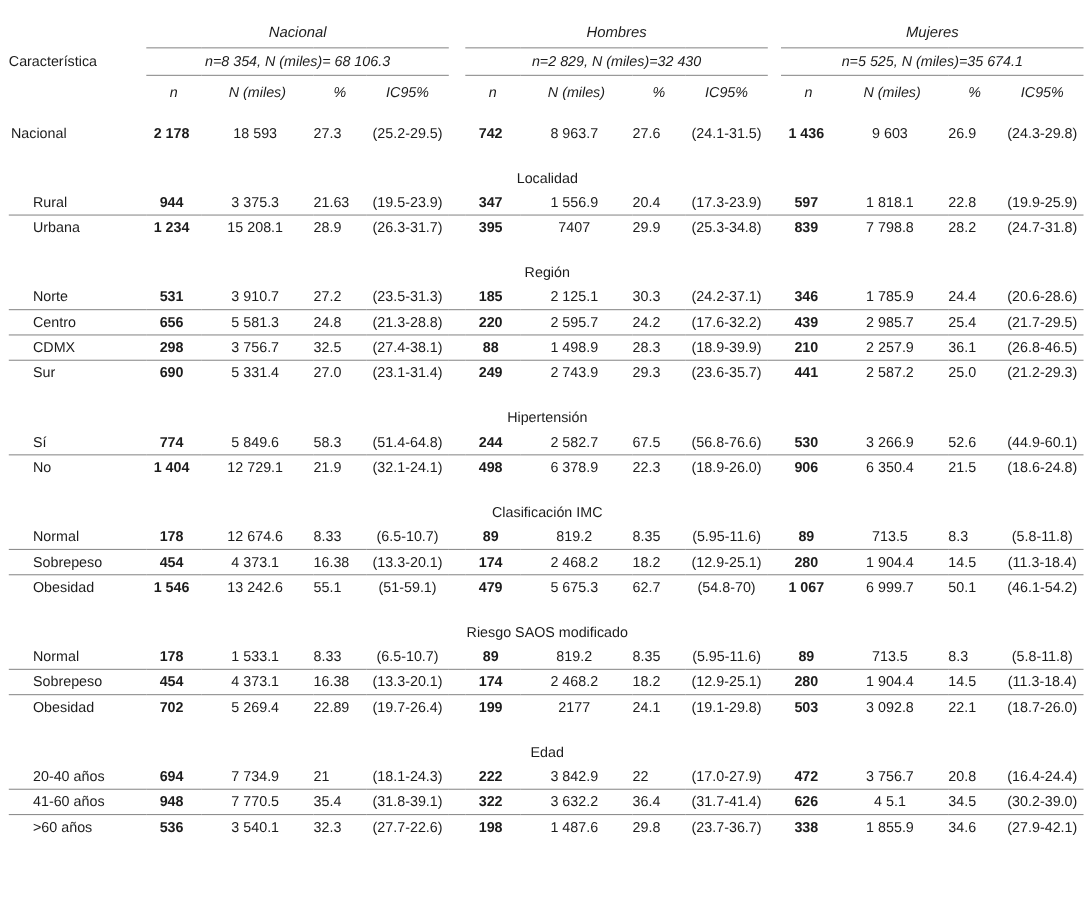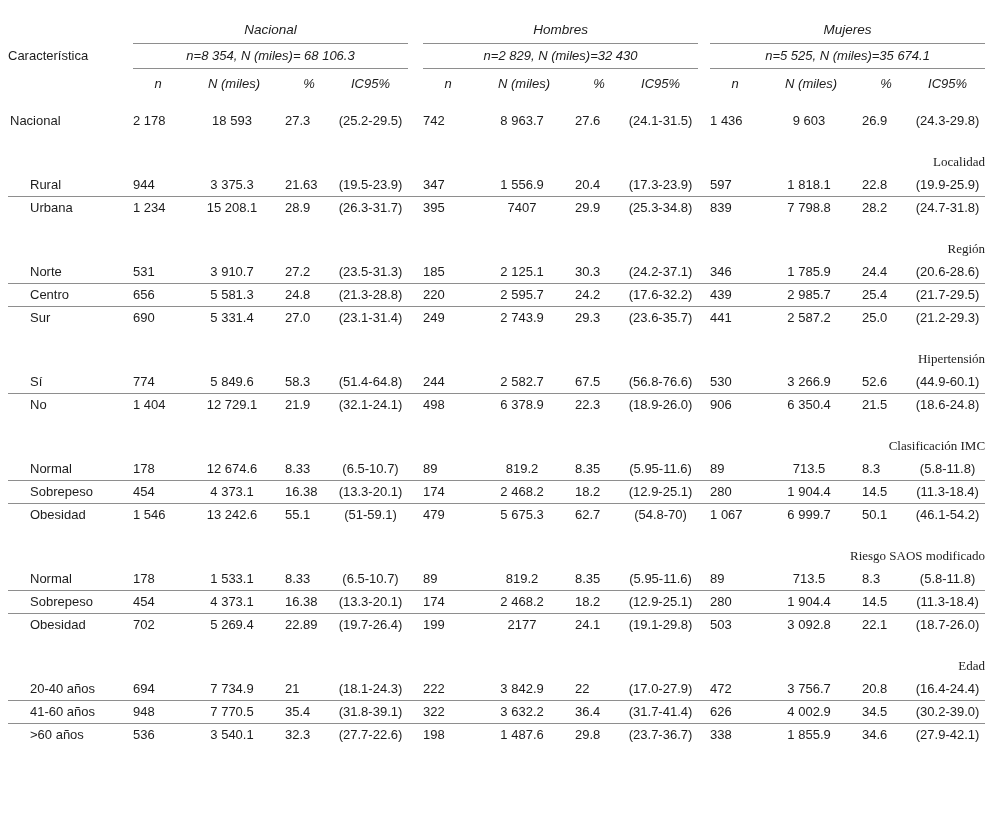--- a/index.html
+++ b/index.html
@@ -10,26 +10,26 @@
 
   
   thead td { font-style:italic; text-align:center; }
   .title-row td { padding:2px 0 6px; font-size:13.5px; }
   .sub-row td { padding:4px 0 5px; }
   .colhead-row td { padding:7px 0 5px; }
   .underline { border-bottom:1.5px solid #8e8e8e; }
   .char-header { font-style:normal; text-align:left; padding-left:2px; }
 
   
-  .sec-header td { font-style:normal; text-align:right; padding:3px 0 4px 2px;font-family:Liberation Serif, serif; }
+  .sec-header td { font-style:normal; text-align:center; padding:3px 0 4px 2px; }
   .data-row td { padding:3px 0 4px; }
   .data-row .lbl { text-align:left; padding-left:2px; }
   .data-row .lbl.indent { padding-left:22px; }
   .ruled td { border-bottom:1.5px solid #8e8e8e; }
-  .c0 { text-align:left; padding-right:4px !important; }
+  .c0 { text-align:center; padding-right:4px !important;font-weight:bold; }
   .c1 { text-align:center; padding-right:4px !important; }
   .c2 { text-align:left; }
   .c3 { text-align:center; }
   .spacer td { height:19px; padding:0; }
   .spacer-first td { height:14px; padding:0; }
   .gap { }
 </style>
 </head>
 <body>
 
@@ -181,20 +181,37 @@
           <td class="c0">220</td>
           <td class="c1">2 595.7</td>
           <td class="c2">24.2</td>
           <td class="c3">(17.6-32.2)</td>
           <td class="gap"></td>
           <td class="c0">439</td>
           <td class="c1">2 985.7</td>
           <td class="c2">25.4</td>
           <td class="c3">(21.7-29.5)</td>
         </tr>
+        <tr class="data-row ruled">
+          <td class="lbl indent">CDMX</td>
+          <td class="c0">298</td>
+          <td class="c1">3 756.7</td>
+          <td class="c2">32.5</td>
+          <td class="c3">(27.4-38.1)</td>
+          <td class="gap"></td>
+          <td class="c0">88</td>
+          <td class="c1">1 498.9</td>
+          <td class="c2">28.3</td>
+          <td class="c3">(18.9-39.9)</td>
+          <td class="gap"></td>
+          <td class="c0">210</td>
+          <td class="c1">2 257.9</td>
+          <td class="c2">36.1</td>
+          <td class="c3">(26.8-46.5)</td>
+        </tr>
         <tr class="data-row">
           <td class="lbl indent">Sur</td>
           <td class="c0">690</td>
           <td class="c1">5 331.4</td>
           <td class="c2">27.0</td>
           <td class="c3">(23.1-31.4)</td>
           <td class="gap"></td>
           <td class="c0">249</td>
           <td class="c1">2 743.9</td>
           <td class="c2">29.3</td>
@@ -388,21 +405,21 @@
           <td class="c1">7 770.5</td>
           <td class="c2">35.4</td>
           <td class="c3">(31.8-39.1)</td>
           <td class="gap"></td>
           <td class="c0">322</td>
           <td class="c1">3 632.2</td>
           <td class="c2">36.4</td>
           <td class="c3">(31.7-41.4)</td>
           <td class="gap"></td>
           <td class="c0">626</td>
-          <td class="c1">4 002.9</td>
+          <td class="c1">4 5.1</td>
           <td class="c2">34.5</td>
           <td class="c3">(30.2-39.0)</td>
         </tr>
         <tr class="data-row">
           <td class="lbl indent">&gt;60 años</td>
           <td class="c0">536</td>
           <td class="c1">3 540.1</td>
           <td class="c2">32.3</td>
           <td class="c3">(27.7-22.6)</td>
           <td class="gap"></td>

